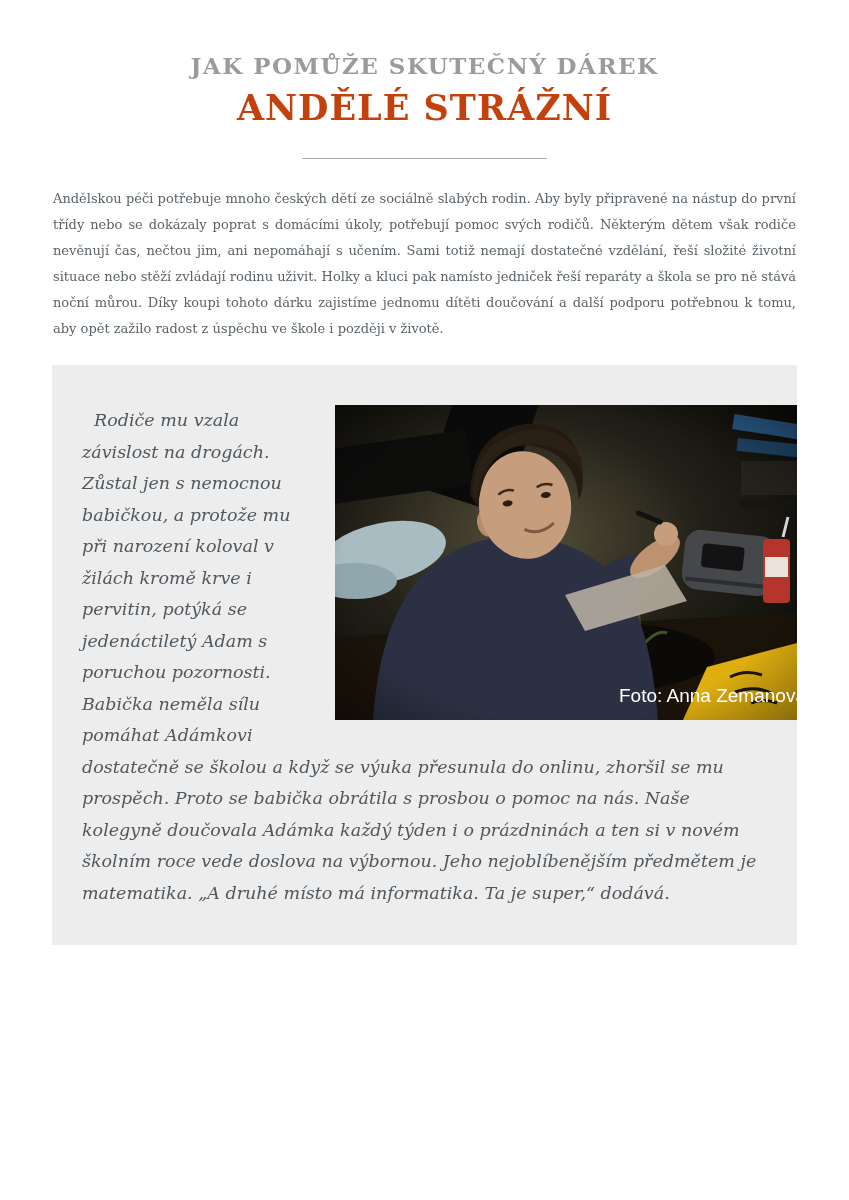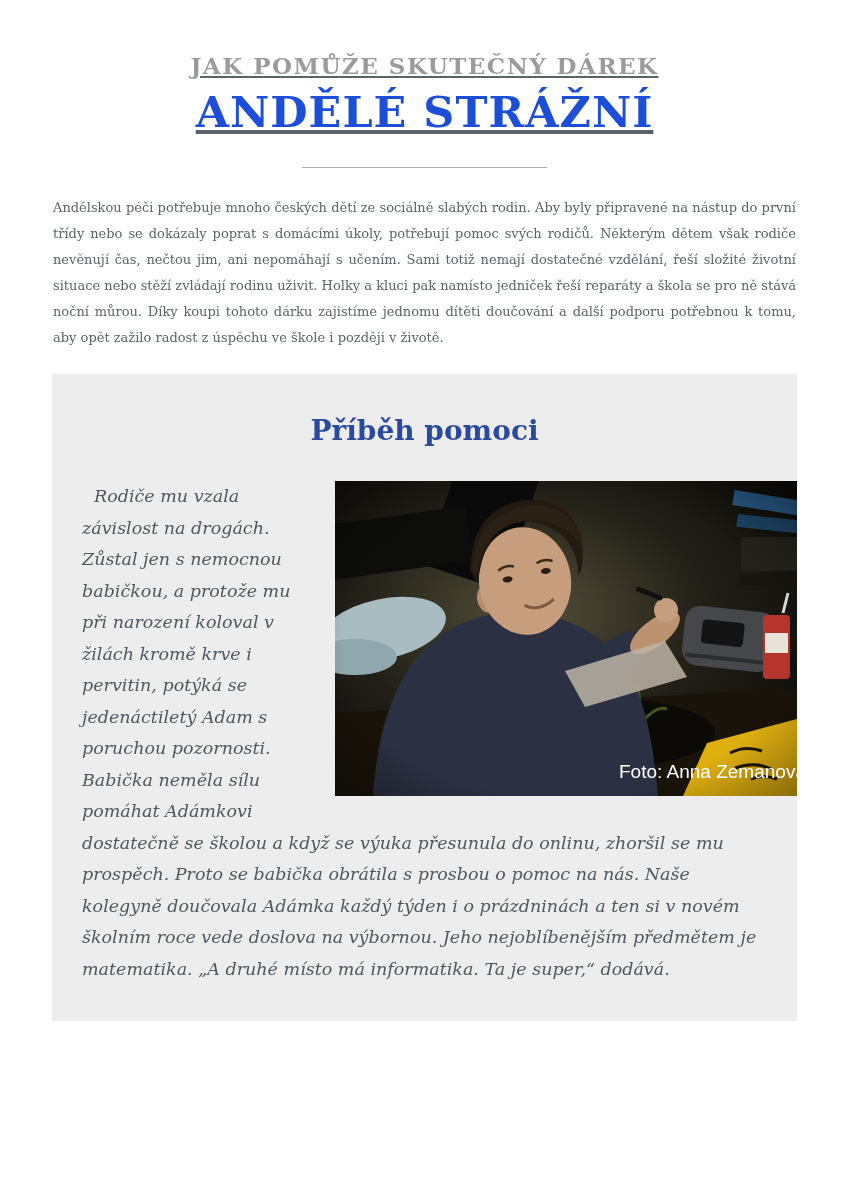--- a/index.html
+++ b/index.html
@@ -1,28 +1,28 @@
 <!DOCTYPE html>
 <html><head>
 <meta charset="utf-8">
 <style>
   html,body{margin:0;padding:0;}
   body{
     width:849px;height:1200px;background:#ffffff;
     font-family:"DejaVu Serif","Liberation Serif",serif;
     color:#5b6368;position:relative;overflow:hidden;
   }
-  .header{padding-top:52px;text-align:center;text-decoration:underline;}
+  .header{padding-top:52px;text-align:center;}
   .eyebrow{
     font-size:23px;font-weight:bold;letter-spacing:1.5px;
     color:#9b9b9b;
   }
   .main-title{
-    margin-top:8px;font-size:43px;font-weight:bold;letter-spacing:1px;
-    color:#1d4ed8;
+    margin-top:8px;font-size:35px;font-weight:bold;letter-spacing:1px;
+    color:#c2410c;
   }
   .header-divider{
     width:245px;border:none;border-top:1px solid #ababab;
     margin:30px auto 0 auto;
   }
   .intro{
     margin:27px 53px 0 53px;
     font-size:13px;line-height:26px;text-align:justify;color:#5b6368;
   }
   .story-box{
@@ -50,21 +50,20 @@
 
 <div class="header">
   <div class="eyebrow">JAK POMŮŽE SKUTEČNÝ DÁREK</div>
   <div class="main-title">ANDĚLÉ STRÁŽNÍ</div>
   <hr class="header-divider">
 </div>
 
 <p class="intro">Andělskou péči potřebuje mnoho českých dětí ze sociálně slabých rodin. Aby byly připravené na nástup do první třídy nebo se dokázaly poprat s domácími úkoly, potřebují pomoc svých rodičů. Některým dětem však rodiče nevěnují čas, nečtou jim, ani nepomáhají s učením. Sami totiž nemají dostatečné vzdělání, řeší složité životní situace nebo stěží zvládají rodinu uživit. Holky a kluci pak namísto jedniček řeší reparáty a škola se pro ně stává noční můrou. Díky koupi tohoto dárku zajistíme jednomu dítěti doučování a další podporu potřebnou k tomu, aby opět zažilo radost z úspěchu ve škole i později v životě.</p>
 
 <div class="story-box">
-  <div class="story-heading">Příběh pomoci</div>
   <div class="story-content">
 
     <svg class="story-photo" viewBox="0 0 462 315" xmlns="http://www.w3.org/2000/svg" preserveAspectRatio="none">
       <defs>
         <radialGradient id="glow" cx="42%" cy="42%" r="70%">
           <stop offset="0%" stop-color="#55503a"></stop>
           <stop offset="55%" stop-color="#211f17"></stop>
           <stop offset="100%" stop-color="#0d0c08"></stop>
         </radialGradient>
         <radialGradient id="vig" cx="50%" cy="52%" r="78%">

